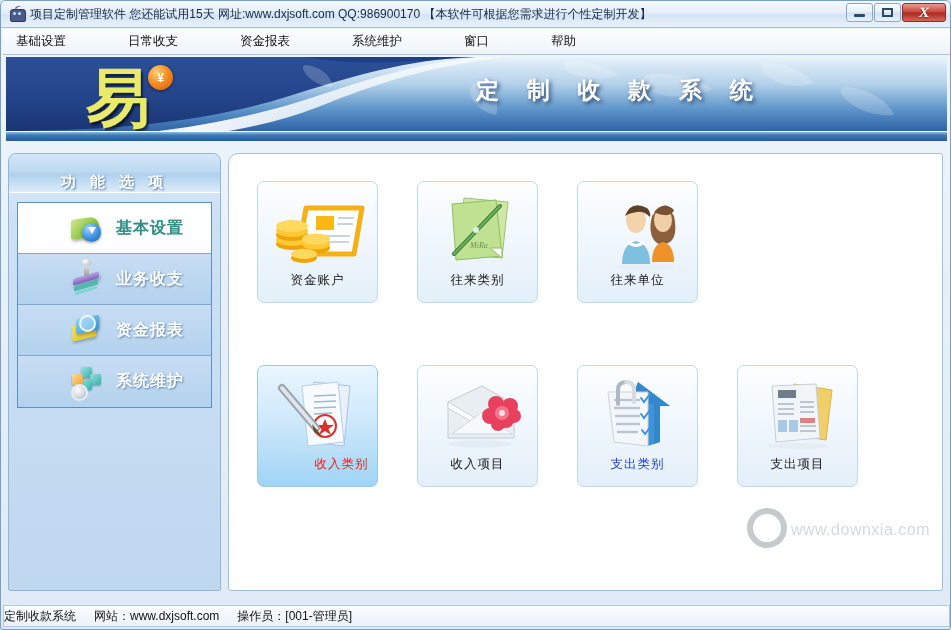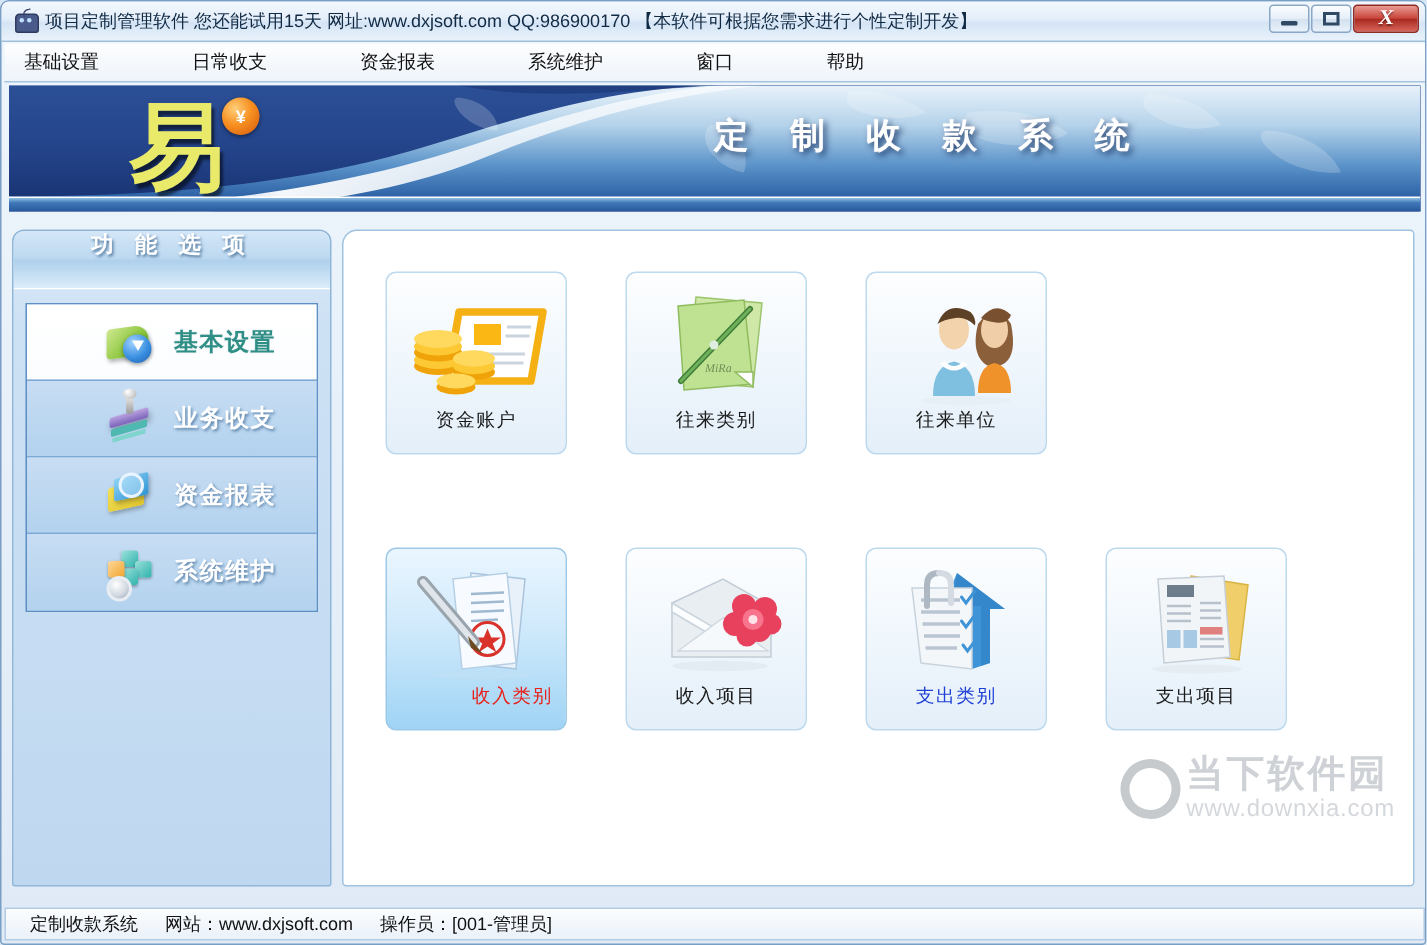--- a/index.html
+++ b/index.html
@@ -140,21 +140,21 @@
     border:1px solid #8fb6d8;
     border-radius: 8px 8px 2px 2px;
     box-sizing:border-box;
     overflow:hidden;
   }
   .sb-header {
     height: 38px;
     background: linear-gradient(180deg,#d4e7f8 0%, #bcd8f0 48%, #aed0ec 52%, #dcecfa 100%);
     border-bottom:1px solid #ffffff;
     border-radius: 7px 7px 0 0;
-    display:flex; align-items:flex-start; justify-content:center;
+    display:flex; align-items:flex-end; justify-content:center;
   }
   .sb-header span {
     font-size: 15px; font-weight:bold; color:#ffffff;
     letter-spacing: 5px;
     text-shadow: 1px 1px 2px rgba(70,110,150,.9);
   }
   .sb-list {
     margin: 9px 8px 0 8px;
     border:1px solid #5e8fc4;
     background: #bcd8f0;
@@ -315,21 +315,21 @@
   .statusbar {
     position:absolute; left:2px; bottom:2px; width:947px; height:22px;
     background: linear-gradient(180deg,#fbfdff 0%, #eaf1f9 100%);
     border-top:1px solid #a8c3dd;
     border:1px solid #b3cbe2;
     box-sizing:border-box;
     display:flex; align-items:center;
     font-size:12px; color:#111;
   }
   .statusbar .seg { margin-left: 18px; white-space:nowrap; }
-  .statusbar .seg:first-child { margin-left: 16px; }
+  .statusbar .seg:first-child { margin-left: 0; }
 </style>
 </head>
 <body>
 
 <div id="app">
 
   <div class="titlebar">
     <div class="tb-icon">
       <div class="badge"></div>
         <div class="ant"></div>
@@ -614,21 +614,20 @@
           </svg>
         </div>
         <div class="tile-label">支出项目</div>
       </div>
 
     </div>
 
     <div class="watermark">
       <div class="wm-o"></div>
       <div class="wm-text">
-        <div class="wm-cn">当下软件园</div>
         <div class="wm-en">www.downxia.com</div>
       </div>
     </div>
   </div>
 
   <div class="statusbar">
     <div class="seg">定制收款系统</div>
     <div class="seg">网站：www.dxjsoft.com</div>
     <div class="seg">操作员：[001-管理员]</div>
   </div>

